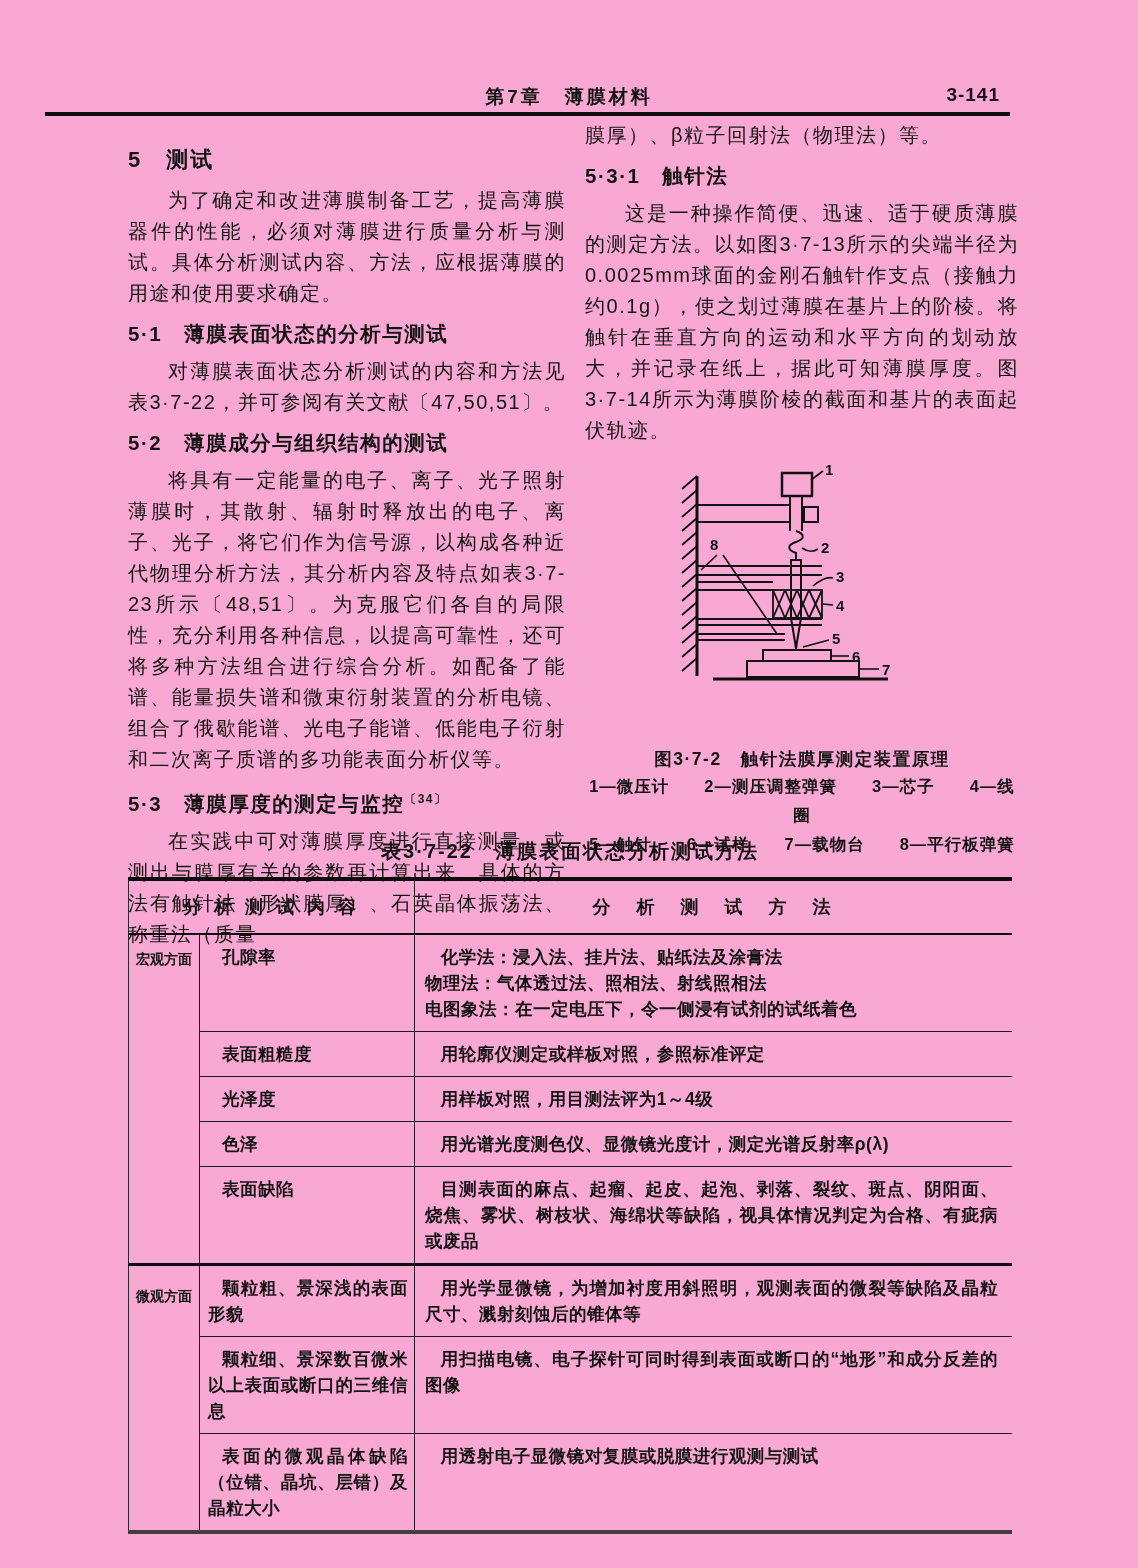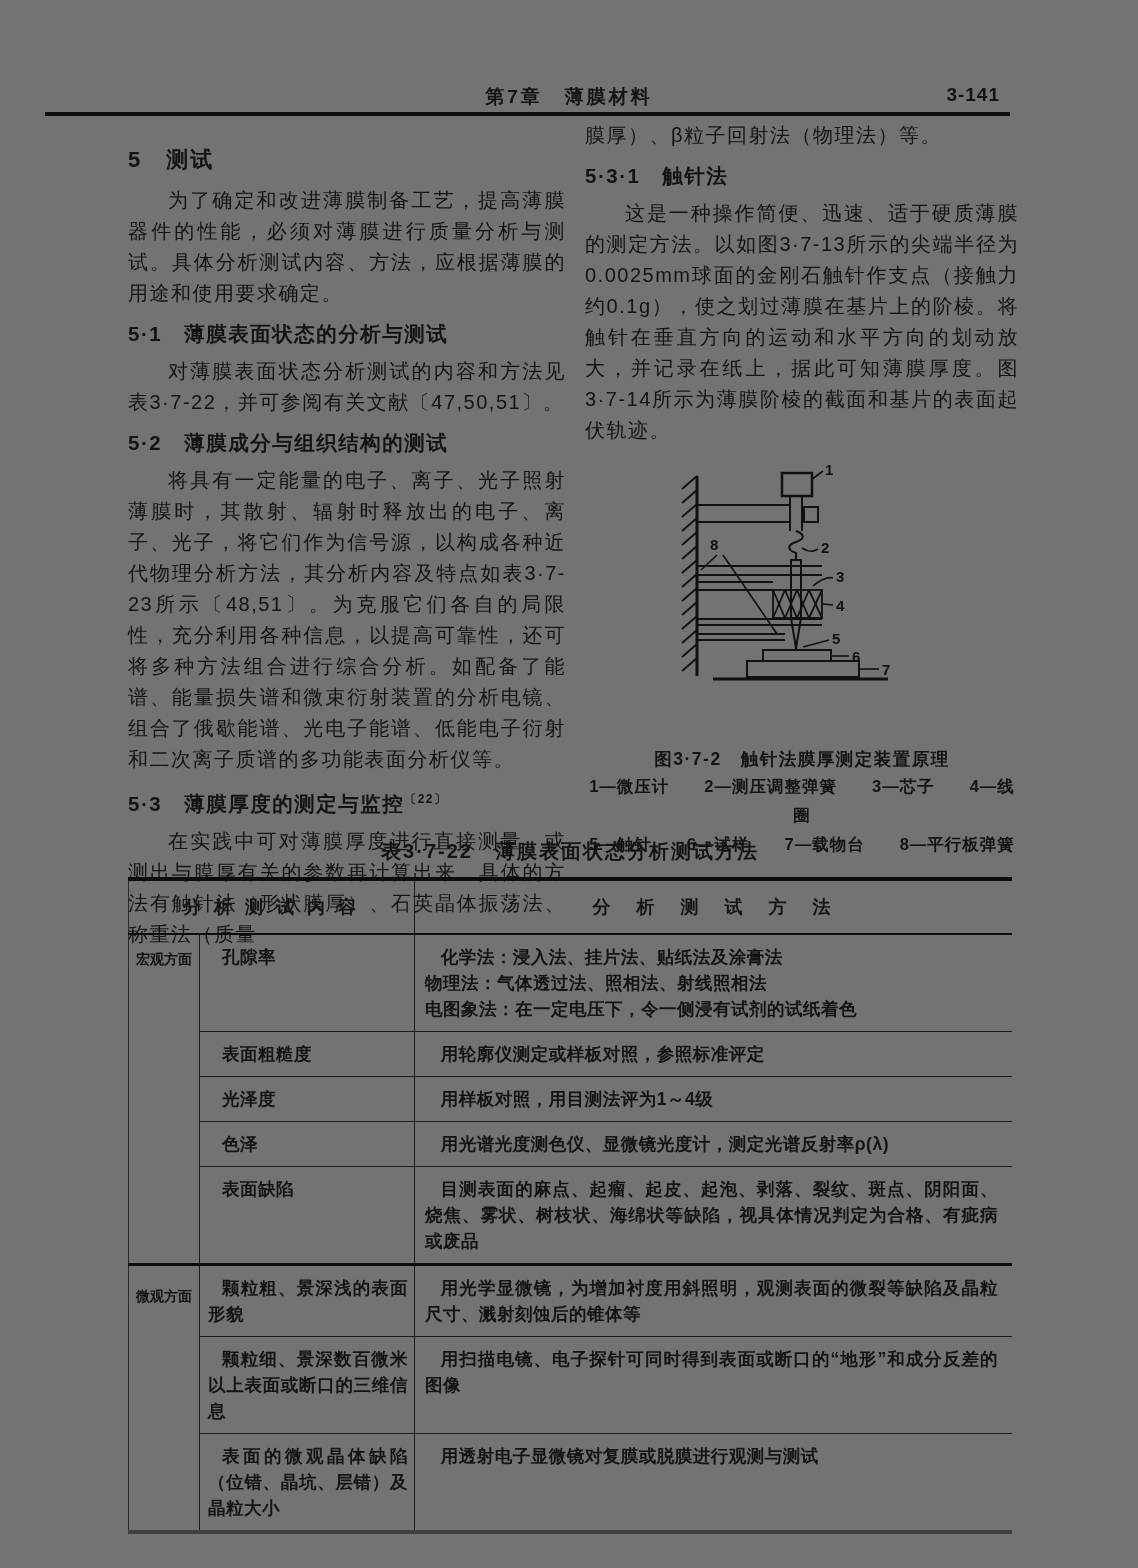--- a/index.html
+++ b/index.html
@@ -1,20 +1,20 @@
 <!DOCTYPE html>
 <html><head>
 <meta charset="utf-8">
 <style>
   html,body{margin:0;padding:0;background:#e9e9e7;}
   .page{
     position:relative;
     width:1138px;height:1568px;
     margin:0 auto;
-    background:#737373;
+    background:#f9a8d4;
     font-family:"Liberation Sans",sans-serif;
     color:#141414;
     overflow:hidden;
   }
   
   .page-header{
     position:absolute;left:128px;right:128px;top:84px;
     text-align:center;font-size:19px;font-weight:700;letter-spacing:3px;
   }
   .page-no{
@@ -96,21 +96,21 @@
   </div>
   <div class="header-rule"></div>
 
   <div class="col col-left">
     <h2 class="sec">5　测试</h2>
     <p>为了确定和改进薄膜制备工艺，提高薄膜器件的性能，必须对薄膜进行质量分析与测试。具体分析测试内容、方法，应根据薄膜的用途和使用要求确定。</p>
     <h3 class="sec">5·1　薄膜表面状态的分析与测试</h3>
     <p>对薄膜表面状态分析测试的内容和方法见表3·7-22，并可参阅有关文献〔47,50,51〕。</p>
     <h3 class="sec">5·2　薄膜成分与组织结构的测试</h3>
     <p>将具有一定能量的电子、离子、光子照射薄膜时，其散射、辐射时释放出的电子、离子、光子，将它们作为信号源，以构成各种近代物理分析方法，其分析内容及特点如表3·7-23所示〔48,51〕。为克服它们各自的局限性，充分利用各种信息，以提高可靠性，还可将多种方法组合进行综合分析。如配备了能谱、能量损失谱和微束衍射装置的分析电镜、组合了俄歇能谱、光电子能谱、低能电子衍射和二次离子质谱的多功能表面分析仪等。</p>
-    <h3 class="sec"><span>5·3　薄膜厚度的测定与监控</span><sup>〔22〕</sup></h3>
+    <h3 class="sec"><span>5·3　薄膜厚度的测定与监控</span><sup>〔34〕</sup></h3>
     <p>在实践中可对薄膜厚度进行直接测量，或测出与膜厚有关的参数再计算出来。具体的方法有触针法（形状膜厚）、石英晶体振荡法、称重法（质量</p>
   </div>
 
   <div class="col col-right">
     <p class="no-indent">膜厚）、β粒子回射法（物理法）等。</p>
     <h3 class="sec">5·3·1　触针法</h3>
     <p>这是一种操作简便、迅速、适于硬质薄膜的测定方法。以如图3·7-13所示的尖端半径为0.0025mm球面的金刚石触针作支点（接触力约0.1g），使之划过薄膜在基片上的阶棱。将触针在垂直方向的运动和水平方向的划动放大，并记录在纸上，据此可知薄膜厚度。图3·7-14所示为薄膜阶棱的截面和基片的表面起伏轨迹。</p>
 
     <div class="figure-block">
       <svg class="figure-svg" width="250" height="230" viewBox="0 0 250 230" fill="none" stroke="#111" stroke-width="2">

